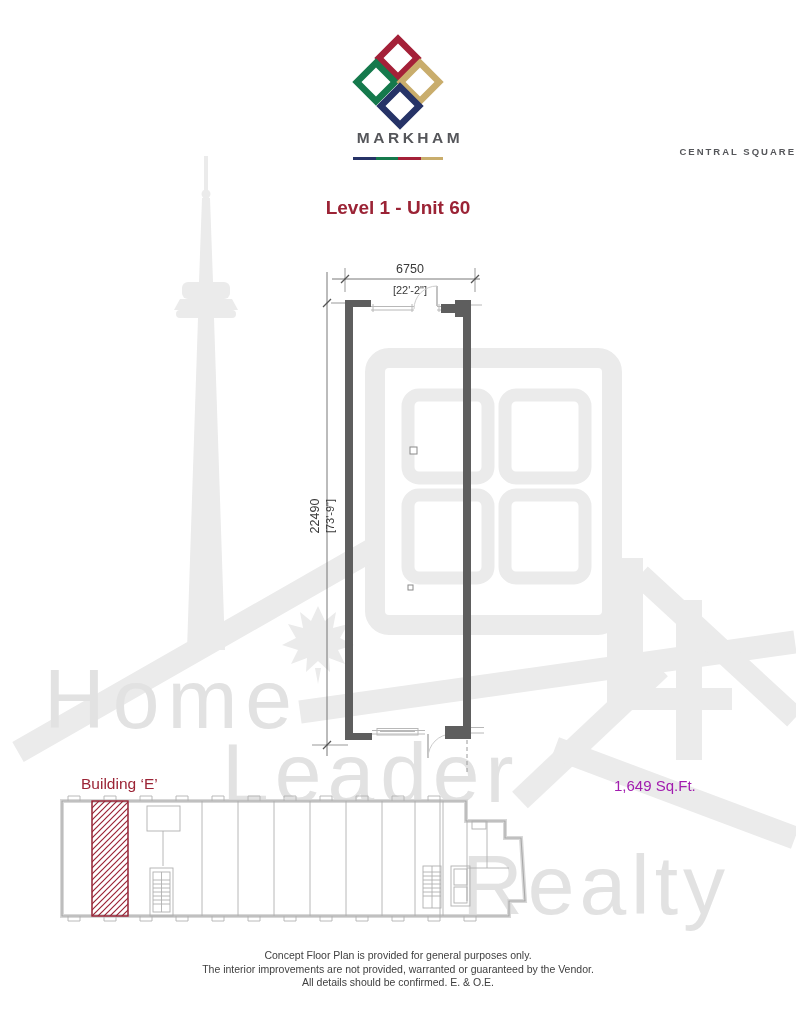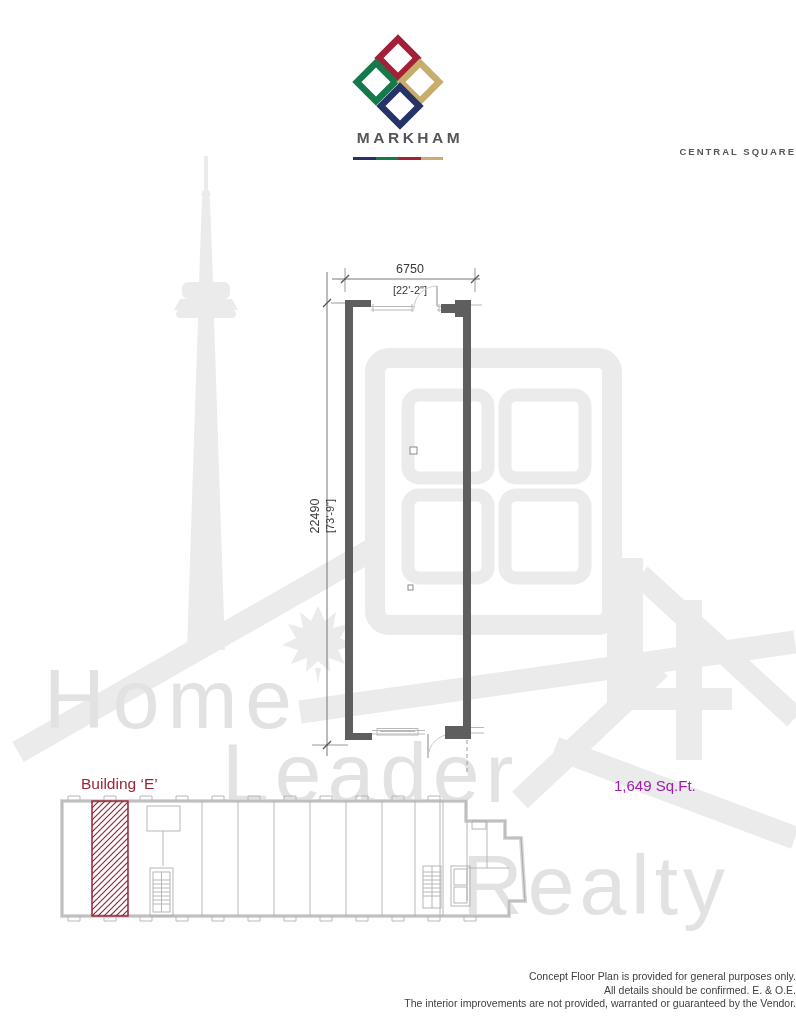--- a/index.html
+++ b/index.html
@@ -14,21 +14,21 @@
   .logo-sub{position:absolute;top:146px;left:0;width:100%;text-align:right;
             font-size:9.5px;font-weight:bold;letter-spacing:2px;color:#55565a;}
   .logo-bar{position:absolute;top:157px;left:353px;width:90px;height:3px;display:flex;}
   .logo-bar span{flex:1 1 25%;height:100%;}
   .seg-navy{background:#263367;} .seg-green{background:#15794C;}
   .seg-red{background:#A42038;} .seg-tan{background:#C9AD6C;}
   .page-title{position:absolute;top:197px;left:0;width:100%;text-align:center;
               font-size:19px;font-weight:bold;color:#9B2335;}
   .bldg-label{position:absolute;top:775px;left:57px;font-size:15.5px;color:#9B2335;margin-left:24px;}
   .area-label{position:absolute;top:777px;left:614px;font-size:15px;color:#a21caf;}
-  .disclaimer{position:absolute;top:970px;left:0;width:100%;text-align:right;
+  .disclaimer{position:absolute;top:949px;left:0;width:100%;text-align:center;
               font-size:10.5px;line-height:13.5px;color:#404040;}
   svg text{font-family:"Liberation Sans",sans-serif;}
 </style>
 </head>
 <body>
 
 <div class="page">
 
   <svg class="abs" style="left:0;top:0;" width="796" height="1030" viewBox="0 0 796 1030">
     <g fill="#ebebeb" stroke="none">
@@ -76,20 +76,21 @@
   </svg>
   <div class="logo-name">MARKHAM</div>
   <div class="logo-sub">CENTRAL SQUARE</div>
   <div class="logo-bar">
     <span class="seg-navy"></span>
     <span class="seg-green"></span>
     <span class="seg-red"></span>
     <span class="seg-tan"></span>
   </div>
 
+  <div class="page-title">Level 1 - Unit 60</div>
 
   <svg class="abs" style="left:290px;top:250px;" width="220" height="540" viewBox="290 250 220 540">
 
     <g stroke="#555555" fill="none">
       <path d="M332,279 H480" stroke-width="0.8"></path>
       <path d="M345,268 V292 M475,268 V292" stroke-width="0.6"></path>
       <path d="M341,283 L349,275 M471,283 L479,275" stroke-width="1.3"></path>
       <text x="410" y="273" font-size="12.5" fill="#3a3a3a" stroke="none" text-anchor="middle">6750</text>
       <text x="410" y="294" font-size="11" fill="#3a3a3a" stroke="none" text-anchor="middle">[22'-2"]</text>
     </g>
@@ -184,17 +185,17 @@
       <rect x="451" y="866" width="19" height="40"></rect>
       <rect x="454" y="869" width="13" height="16"></rect>
       <rect x="454" y="887" width="13" height="16"></rect>
     </g>
 
     <rect x="92" y="801" width="36" height="115" fill="url(#unitHatch)" stroke="#9B2335" stroke-width="1.4"></rect>
   </svg>
 
   <div class="disclaimer">
     <div>Concept Floor Plan is provided for general purposes only.</div>
+    <div>The interior improvements are not provided, warranted or guaranteed by the Vendor.</div>
     <div>All details should be confirmed.  E. &amp; O.E.</div>
-    <div>The interior improvements are not provided, warranted or guaranteed by the Vendor.</div>
   </div>
 
 </div>
 
 </body></html>

